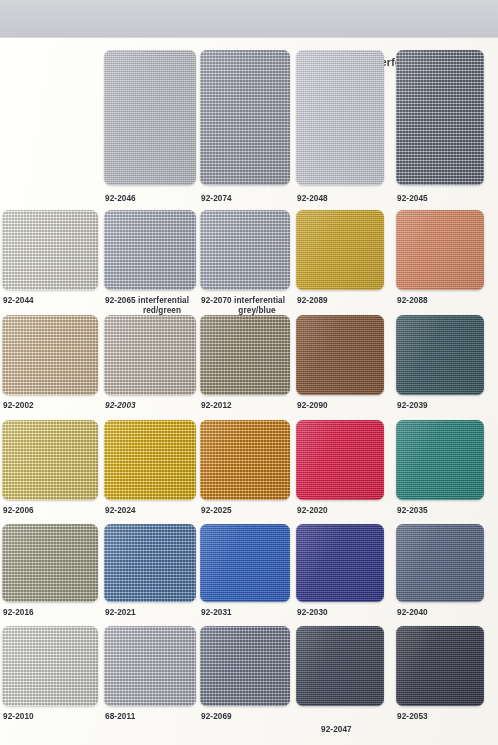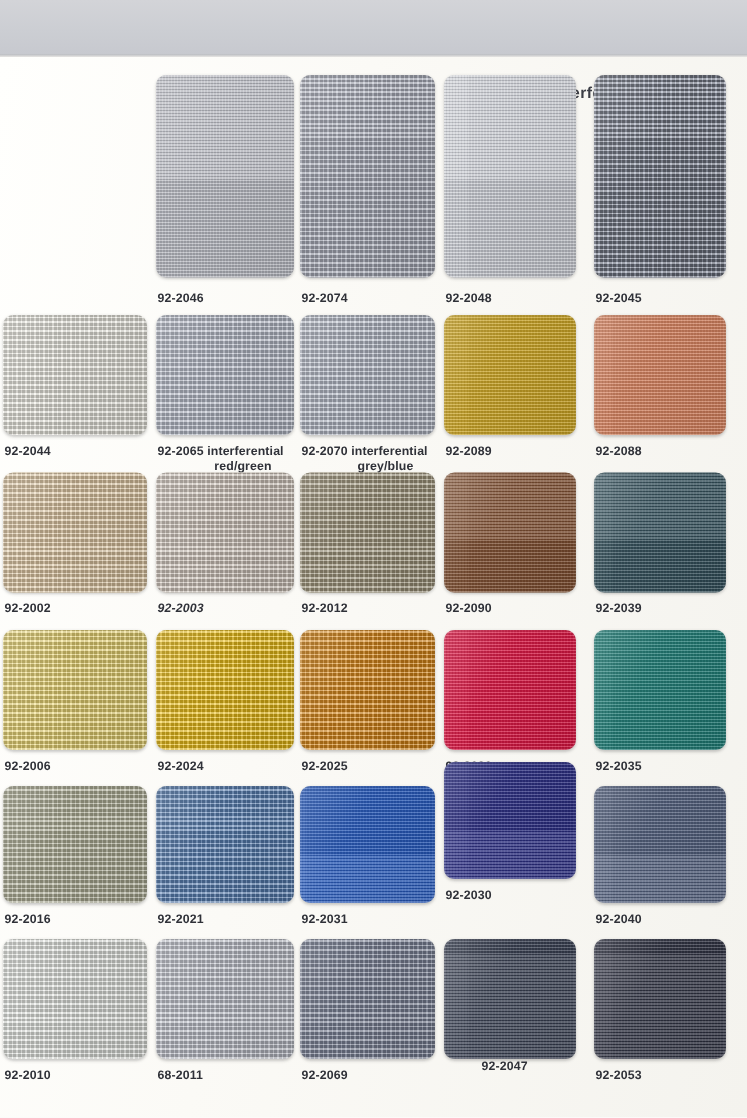--- a/index.html
+++ b/index.html
@@ -281,21 +281,21 @@
           </div>
           <div class="label" style="left: 1px; top: 84px; width: 114px;"><span>92-2021</span></div>
         </div>
         <div class="cell" style="left: 200px; top: 486px; width: 90px;">
           <div class="swatch" title="92-2031" style="width: 90px; height: 78px; background: rgb(35, 86, 185);">
             <div class="tex weave-horiz"></div>
             <div class="sheen"></div>
           </div>
           <div class="label" style="left: 1px; top: 84px; width: 112px;"><span>92-2031</span></div>
         </div>
-        <div class="cell" style="left: 296px; top: 470px; width: 108px;">
+        <div class="cell" style="left: 296px; top: 486px; width: 108px;">
           <div class="swatch" title="92-2030" style="width: 88px; height: 78px; background: rgb(39, 42, 128);">
             <div class="tex weave-horiz"></div>
             <div class="sheen"></div>
           </div>
           <div class="label" style="left: 1px; top: 84px; width: 110px;"><span>92-2030</span></div>
         </div>
         <div class="cell" style="left: 396px; top: 486px; width: 88px;">
           <div class="swatch" title="92-2040" style="width: 88px; height: 78px; background: rgb(78, 91, 121);">
             <div class="tex weave-horiz"></div>
             <div class="sheen"></div>
@@ -321,21 +321,21 @@
             <div class="tex weave-grid"></div>
             <div class="sheen"></div>
           </div>
           <div class="label" style="left: 1px; top: 86px; width: 112px;"><span>92-2069</span></div>
         </div>
         <div class="cell" style="left: 296px; top: 588px; width: 88px;">
           <div class="swatch" title="92-2047" style="width: 88px; height: 80px; background: rgb(51, 58, 76);">
             <div class="tex weave-horiz"></div>
             <div class="sheen"></div>
           </div>
-          <div class="label" style="left: 1px; top: 80px; width: 110px; padding-left: 24px;"><span>92-2047</span></div>
+          <div class="label" style="left: 1px; top: 99px; width: 110px; padding-left: 24px;"><span>92-2047</span></div>
         </div>
         <div class="cell" style="left: 396px; top: 588px; width: 88px;">
           <div class="swatch" title="92-2053" style="width: 88px; height: 80px; background: rgb(42, 45, 61);">
             <div class="tex weave-horiz"></div>
             <div class="sheen"></div>
           </div>
           <div class="label" style="left: 1px; top: 86px; width: 110px;"><span>92-2053</span></div>
         </div>
       </div>
   </div>

